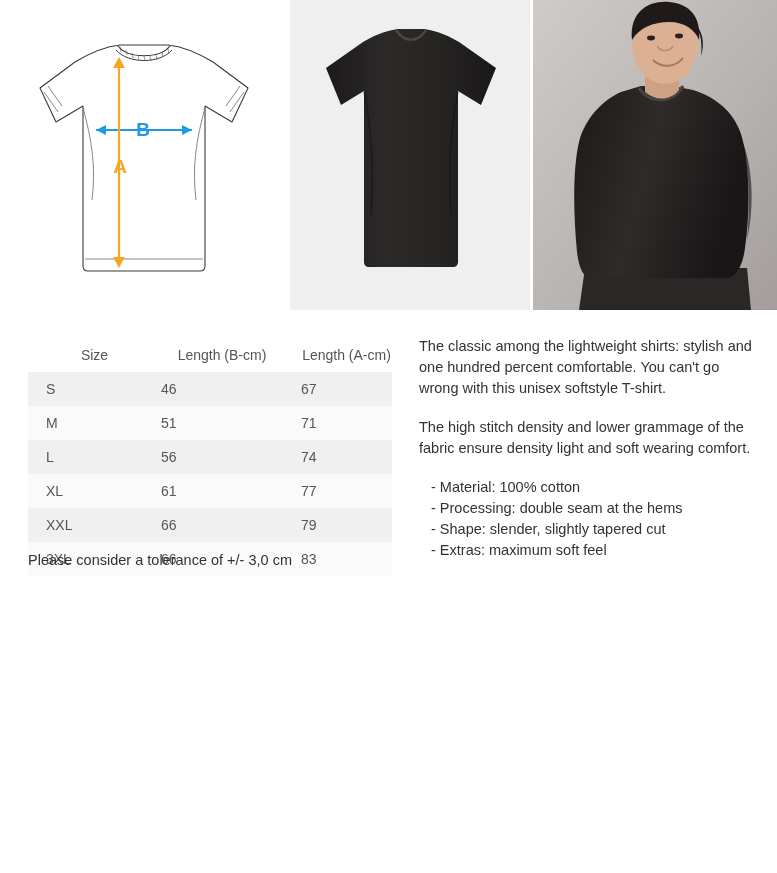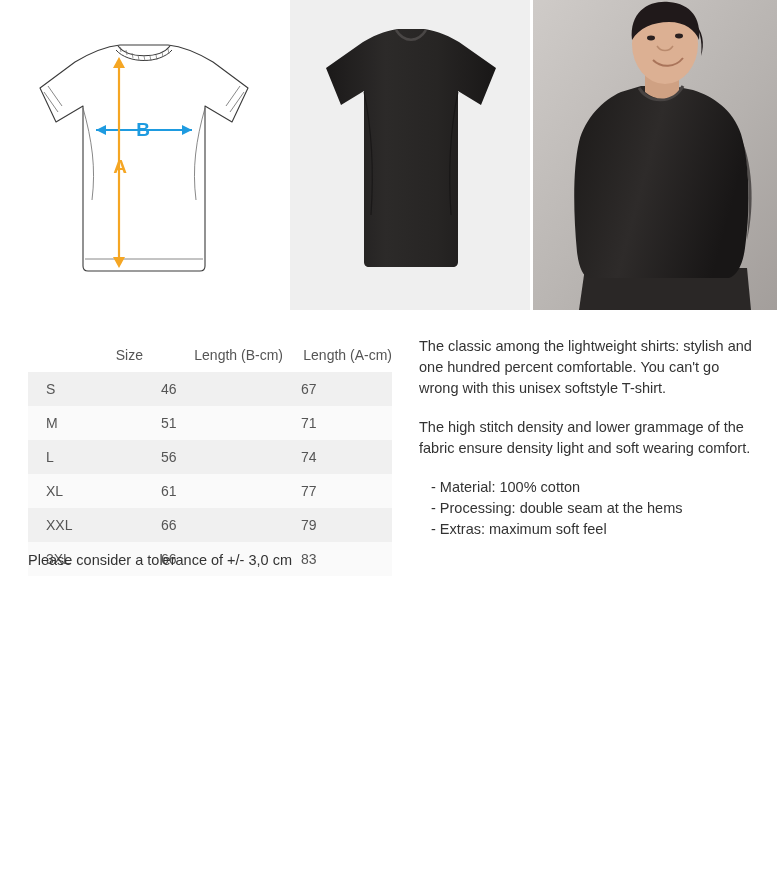--- a/index.html
+++ b/index.html
@@ -51,21 +51,21 @@
     top: 338px;
     left: 28px;
     width: 364px;
   }
   table.size-table {
     border-collapse: collapse;
     width: 364px;
     font-size: 14px;
   }
   table.size-table th {
-    text-align: right;
+    text-align: center;
     font-weight: normal;
     color: #555555;
     padding: 9px 0 9px 18px;
     background: #ffffff;
   }
   table.size-table td {
     text-align: left;
     color: #555555;
     padding: 9px 0 9px 18px;
   }
@@ -269,17 +269,18 @@
   </div>
 
   <div class="tolerance">Please consider a tolerance of +/- 3,0 cm</div>
 
   <div class="desc">
     <p>The classic among the lightweight shirts: stylish and one hundred percent comfortable. You can't go wrong with this unisex softstyle T-shirt.</p>
     <p>The high stitch density and lower grammage of the fabric ensure density light and soft wearing comfort.</p>
     <ul>
       <li>- Material: 100% cotton</li>
       <li>- Processing: double seam at the hems</li>
+      <li>- Shape: slender, slightly tapered cut</li>
       <li>- Extras: maximum soft feel</li>
     </ul>
   </div>
 
 </div>
 
 </body></html>

